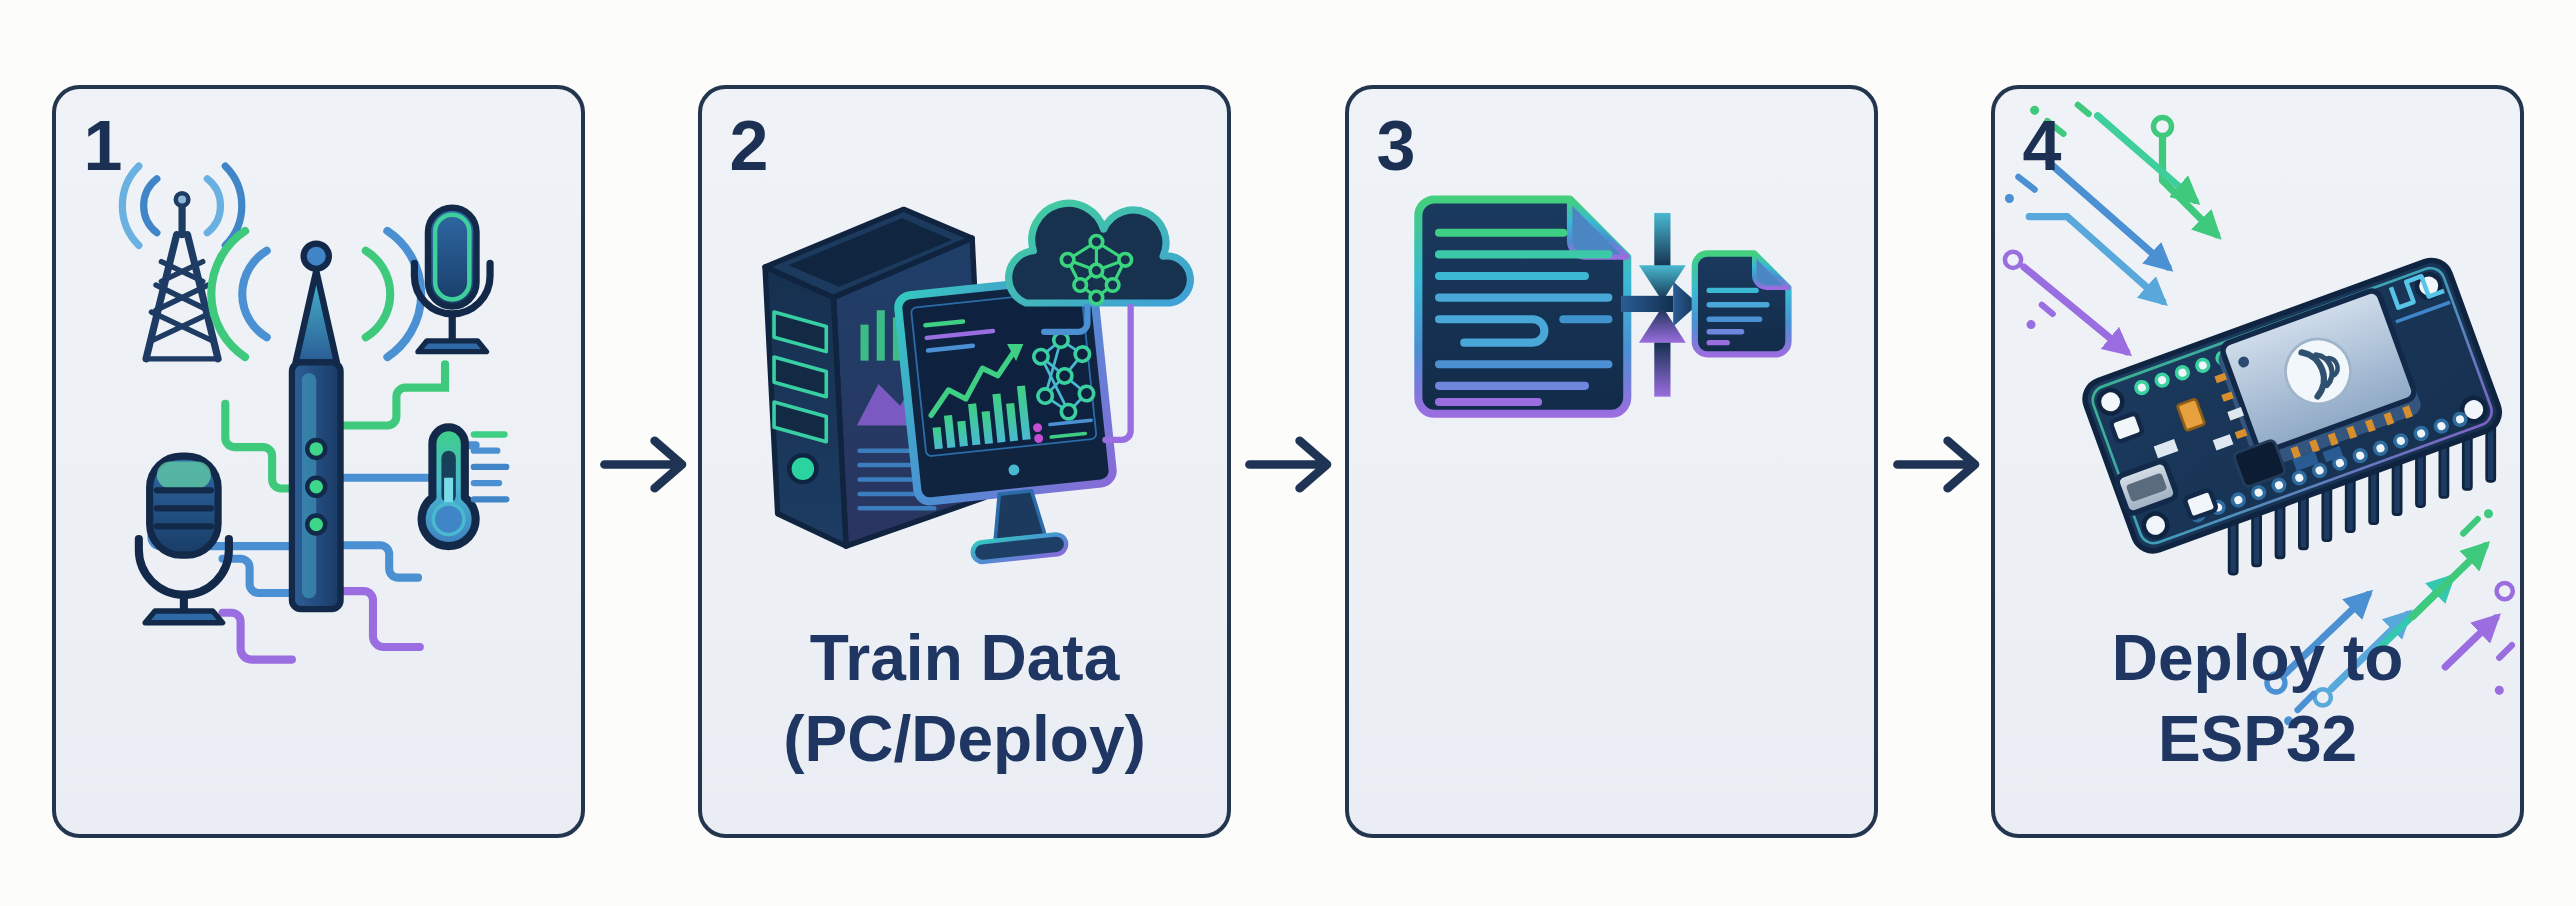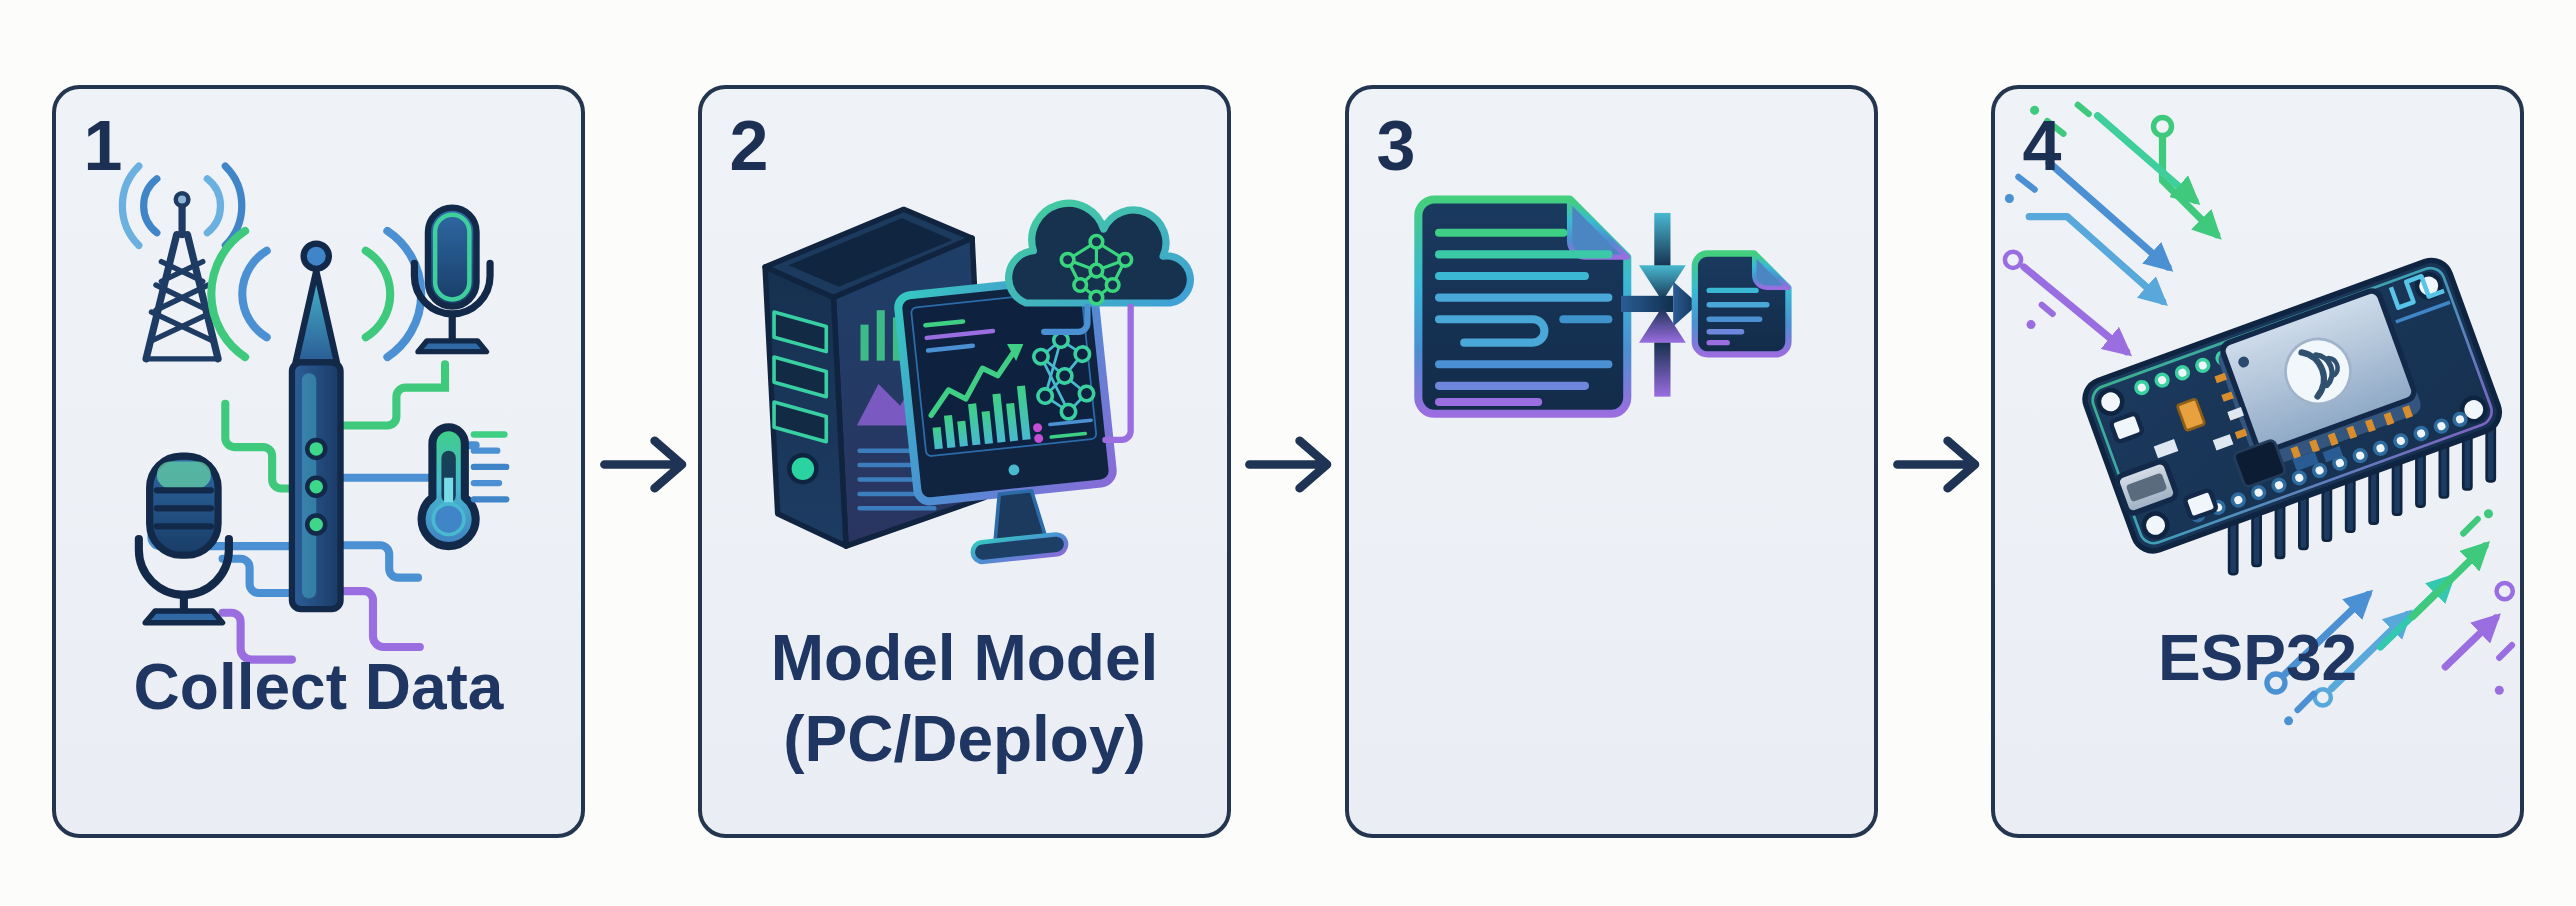--- a/index.html
+++ b/index.html
@@ -112,23 +112,20 @@
       <rect x="431" y="430" width="10" height="56" fill="#7adbe8"></rect>
       <circle cx="436" cy="476" r="17" fill="#3f85c8" stroke="#49b9d0" stroke-width="4"></circle>
       <path d="M 464,382 H 498" stroke="#3ecf84" stroke-width="7"></path>
       <path d="M 464,400 H 490" stroke="#4a90d2" stroke-width="7"></path>
       <path d="M 464,418 H 500" stroke="#3f85c8" stroke-width="7"></path>
       <path d="M 464,436 H 492" stroke="#4a90d2" stroke-width="7"></path>
       <path d="M 464,454 H 500" stroke="#3f85c8" stroke-width="7"></path>
     </g>
   </svg>
   <span class="num">1</span>
-  <div class="label">
-    <span>Collect Data</span>
-  </div>
 </article>
 
 <article class="card" id="card2">
   <svg class="icon-svg" viewBox="0 0 583 824">
     <defs>
       <linearGradient id="monGrad" x1="0" y1="0" x2="1" y2="1">
         <stop offset="0" stop-color="#35c8c0"></stop>
           <stop offset="0.5" stop-color="#4a90d2"></stop>
           <stop offset="1" stop-color="#8a6ad8"></stop>
       </linearGradient>
@@ -246,21 +243,21 @@
           <circle cx="438" cy="230" r="7"></circle>
       </g>
     </g>
     <g fill="none" stroke-linecap="round">
       <path d="M 428,240 V 258 a10,10 0 0 1 -10,10 H 380" stroke="#4a90d2" stroke-width="7"></path>
       <path d="M 476,240 V 378 a10,10 0 0 1 -10,10 h -18" stroke="#9a6de0" stroke-width="7"></path>
     </g>
   </svg>
   <span class="num">2</span>
   <div class="label">
-    <span>Model Model</span>
+    <span>Train Data</span>
     <span>(PC/Deploy)</span>
   </div>
 </article>
 
 <article class="card" id="card3">
   <svg class="icon-svg" viewBox="0 0 583 824">
     <defs>
       <linearGradient id="docGrad" x1="0" y1="0" x2="0" y2="1">
         <stop offset="0" stop-color="#1a3a5f"></stop>
           <stop offset="1" stop-color="#122b49"></stop>
@@ -487,20 +484,21 @@
       <path d="M 560,630 L 574,616" stroke="#9a6de0" stroke-width="7"></path>
       <circle cx="560" cy="666" r="5" fill="#9a6de0" stroke="none"></circle>
       <path d="M 336,688 L 354,670" stroke="#4a90d2" stroke-width="7"></path>
       <circle cx="326" cy="700" r="5" fill="#4a90d2" stroke="none"></circle>
       <path d="M 520,492 L 536,476" stroke="#3ec97c" stroke-width="7"></path>
       <circle cx="548" cy="470" r="5" fill="#3ec97c" stroke="none"></circle>
     </g>
   </svg>
   <span class="num">4</span>
   <div class="label">
+    <span>Deploy to</span>
     <span>ESP32</span>
   </div>
 </article>
 
 <svg class="flow-arrow" id="arrow1" viewBox="0 0 110 80">
   <path d="M 10,40 H 93 M 65,14 L 95,40 L 65,66" fill="none" stroke="#1f3454" stroke-width="9.5" stroke-linecap="round" stroke-linejoin="round"></path>
 </svg>
 <svg class="flow-arrow" id="arrow2" viewBox="0 0 110 80">
   <path d="M 10,40 H 93 M 65,14 L 95,40 L 65,66" fill="none" stroke="#1f3454" stroke-width="9.5" stroke-linecap="round" stroke-linejoin="round"></path>
 </svg>

